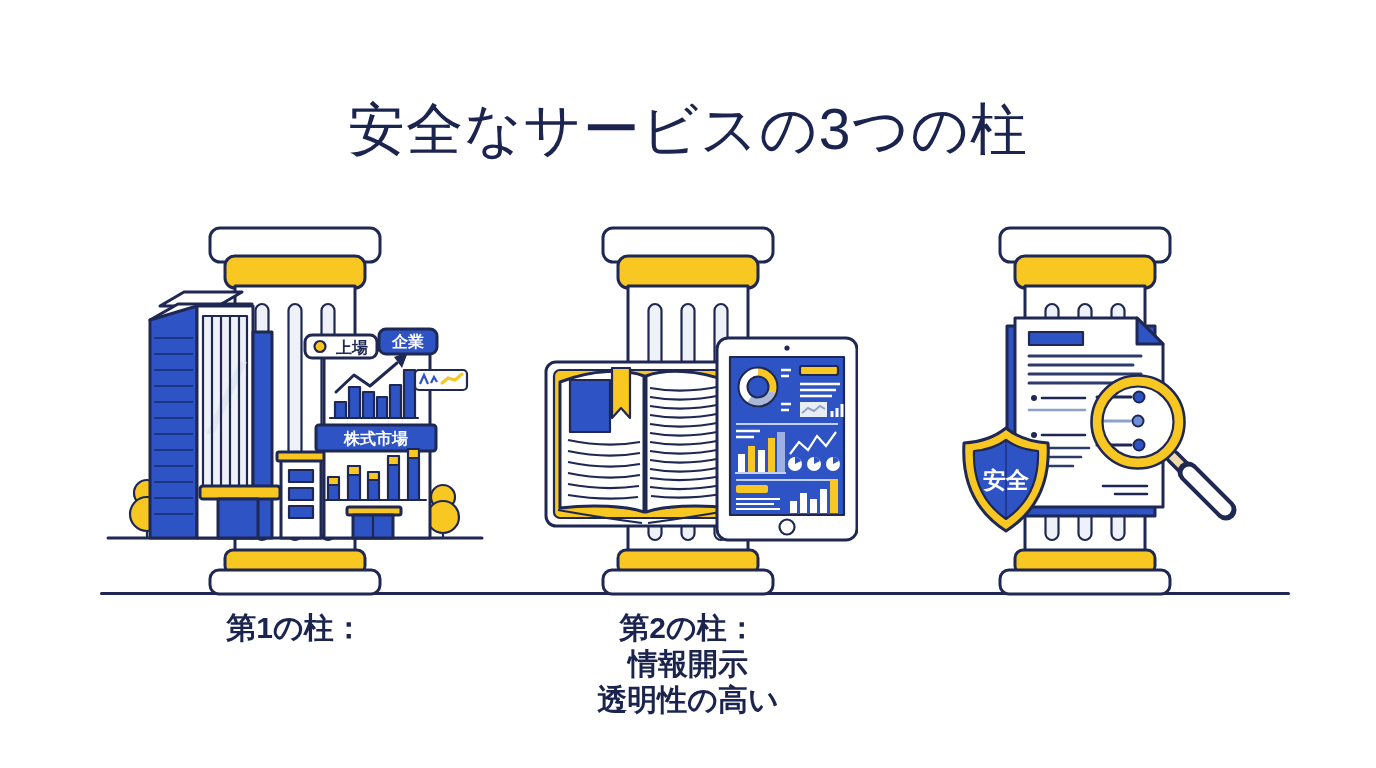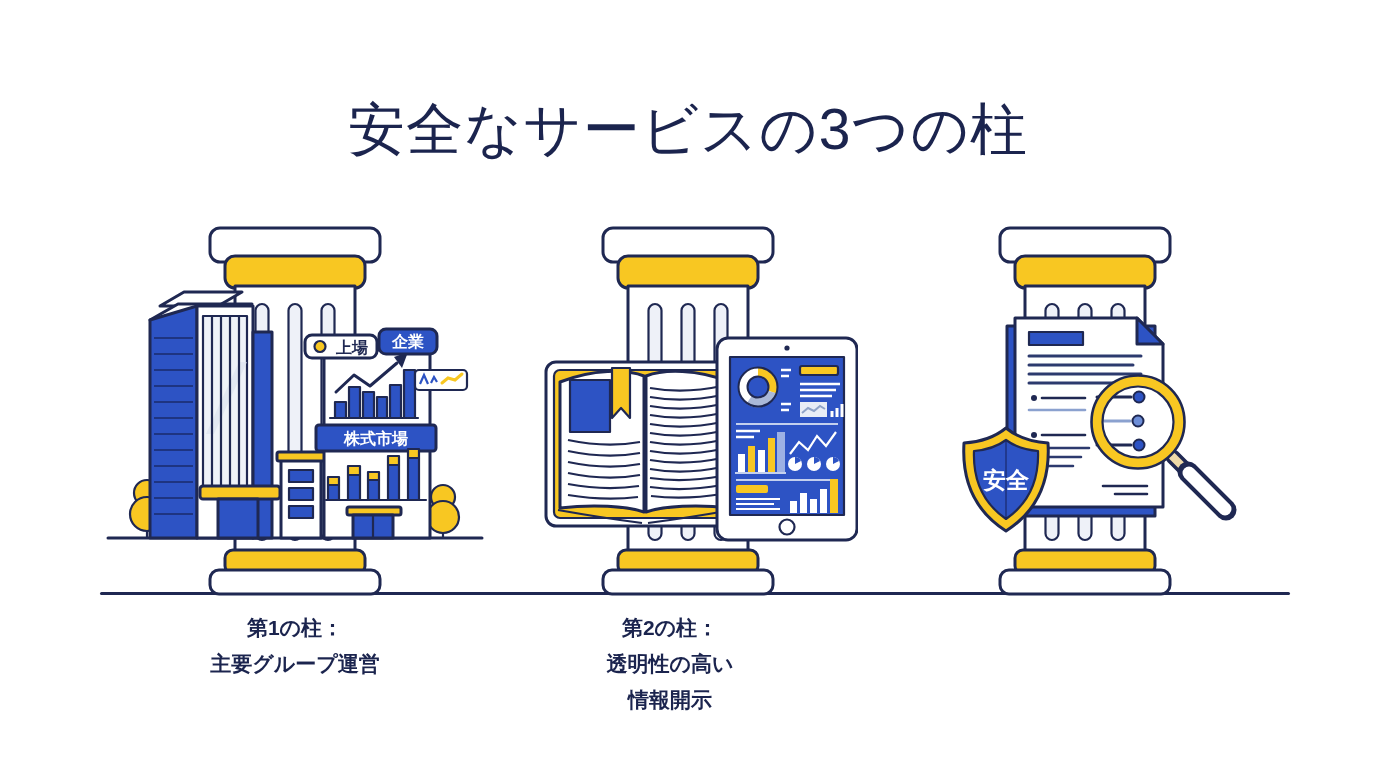--- a/index.html
+++ b/index.html
@@ -21,24 +21,24 @@
   .ground-line{
     position:absolute;left:100px;top:592px;width:1190px;height:3px;
     background:var(--navy);border-radius:2px;
   }
   .illu{position:absolute;top:220px;}
   .illu.p1{left:100px;width:390px;height:376px;}
   .illu.p2{left:518px;width:340px;height:376px;}
   .illu.p3{left:925px;width:320px;height:376px;}
   .caption{
     position:absolute;top:610px;text-align:center;
-    font-size:21px;font-weight:bold;line-height:36px;color:#1b244e;
+    font-size:30px;font-weight:bold;line-height:36px;color:#1b244e;
   }
   .caption.c1{left:95px;width:400px;}
-  .caption.c2{left:520px;width:300px;}
+  .caption.c2{left:538px;width:300px;}
   .caption.c3{left:890px;width:405px;}
   
   svg{display:block;}
   svg text{font-family:"Liberation Sans",sans-serif;}
   .s{stroke:var(--navy);stroke-width:3;stroke-linejoin:round;stroke-linecap:round;}
   .s2{stroke-width:2.2;}
   .fw{fill:#fff;}
   .fb{fill:var(--blue);}
   .fy{fill:var(--yellow);}
   .fl{fill:var(--light);}
@@ -281,23 +281,22 @@
         <circle cx="214" cy="225" r="5.5" fill="#2d53c4" stroke="#1f2852" stroke-width="2"></circle>
       </g>
       <circle cx="213" cy="202" r="41" fill="none" stroke="#f8c722" stroke-width="10"></circle>
       <circle cx="213" cy="202" r="46.5" fill="none" stroke="#1f2852" stroke-width="2.6"></circle>
       <circle cx="213" cy="202" r="35.5" fill="none" stroke="#1f2852" stroke-width="2.2"></circle>
     </g>
   </svg>
 
   <div class="caption c1">
     <div>第1の柱：</div>
-    <div>主要グループ運営</div>
   </div>
   <div class="caption c2">
     <div>第2の柱：</div>
+    <div>情報開示</div>
     <div>透明性の高い</div>
-    <div>情報開示</div>
   </div>
   <div class="caption c3">
   </div>
 
 </div>
 
 </body></html>

